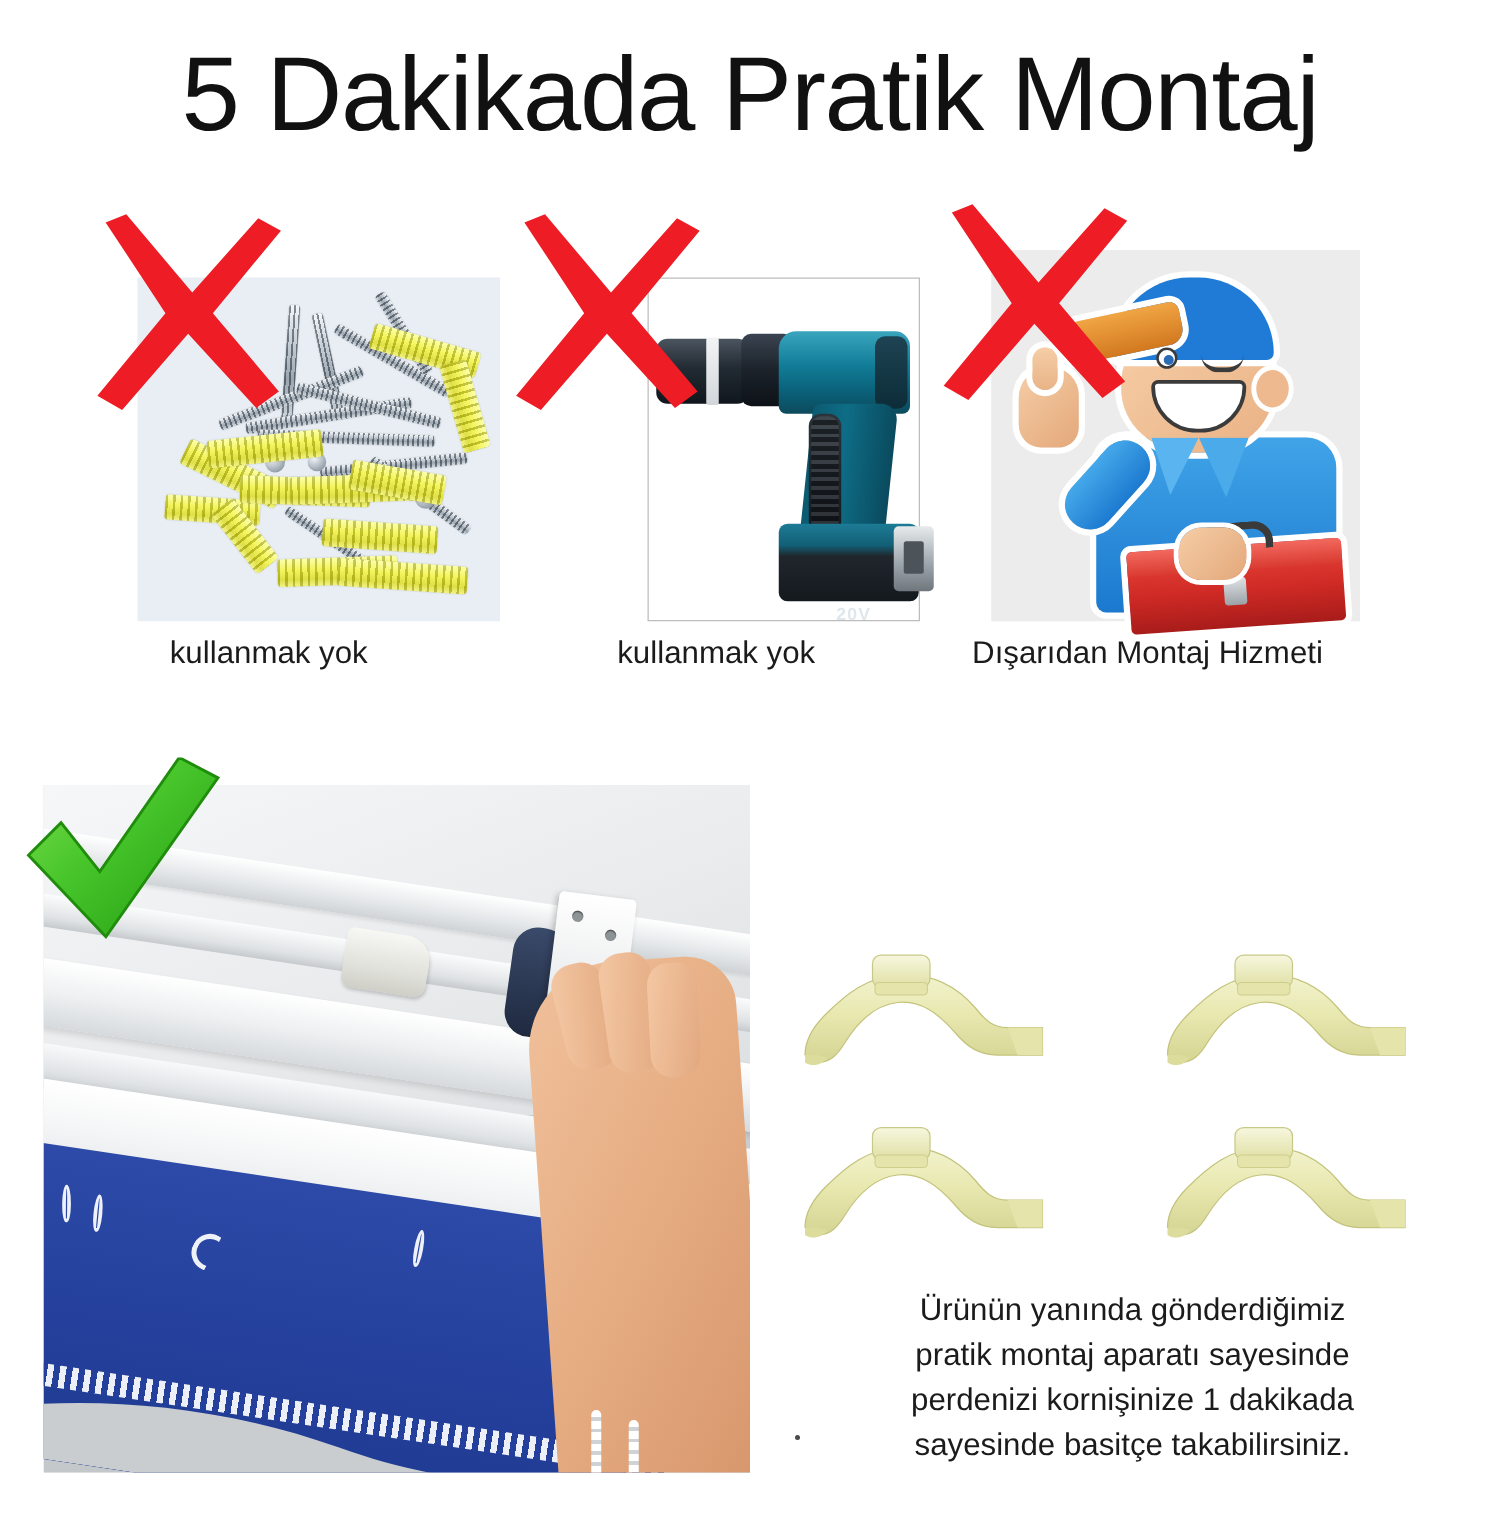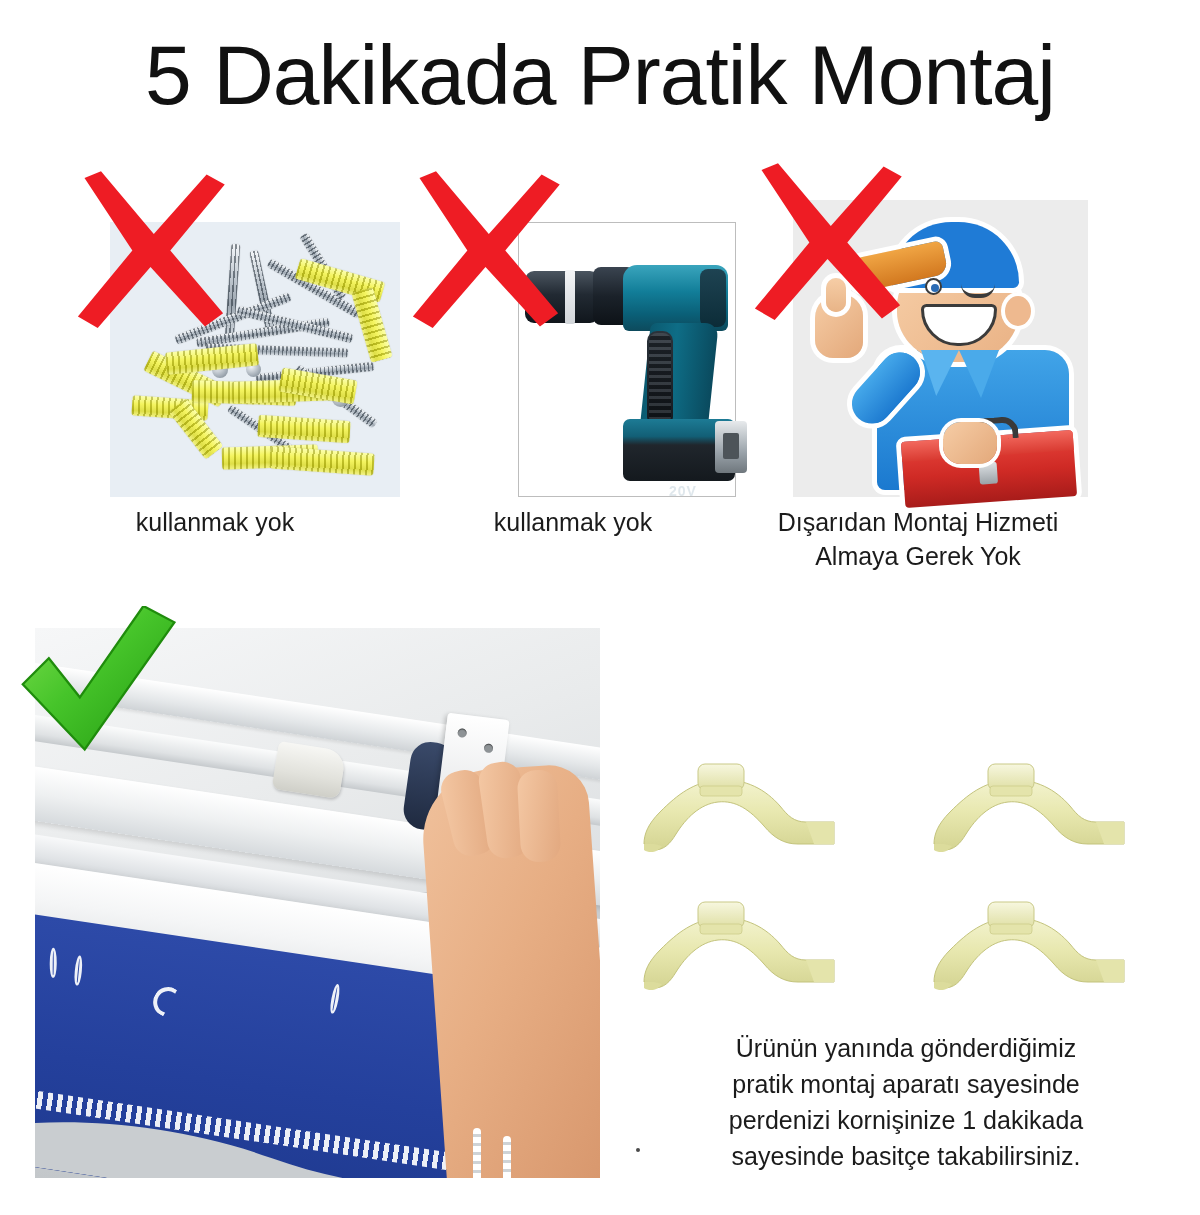--- a/index.html
+++ b/index.html
@@ -438,21 +438,20 @@
         </div>
       </div>
     </div>
     <div class="xmark">
       <svg viewBox="0 0 100 100" aria-hidden="true">
         <path d="M10 6 L20 2 L52 40 L84 4 L95 10 L62 50 L94 88 L83 96 L50 60 L18 97 L6 90 L39 50 Z" fill="#ee1c24"></path>
       </svg>
     </div>
     <div class="caption">
       <div>Dışarıdan Montaj Hizmeti</div>
-      <div>Almaya Gerek Yok</div>
     </div>
   </div>
 </div>
 
 <div class="photo">
   <div class="ph-ceiling"></div>
   <div class="ph-wall"></div>
   <div class="ph-rail1"></div>
   <div class="ph-rail2"></div>
   <div class="ph-rail3"></div>

